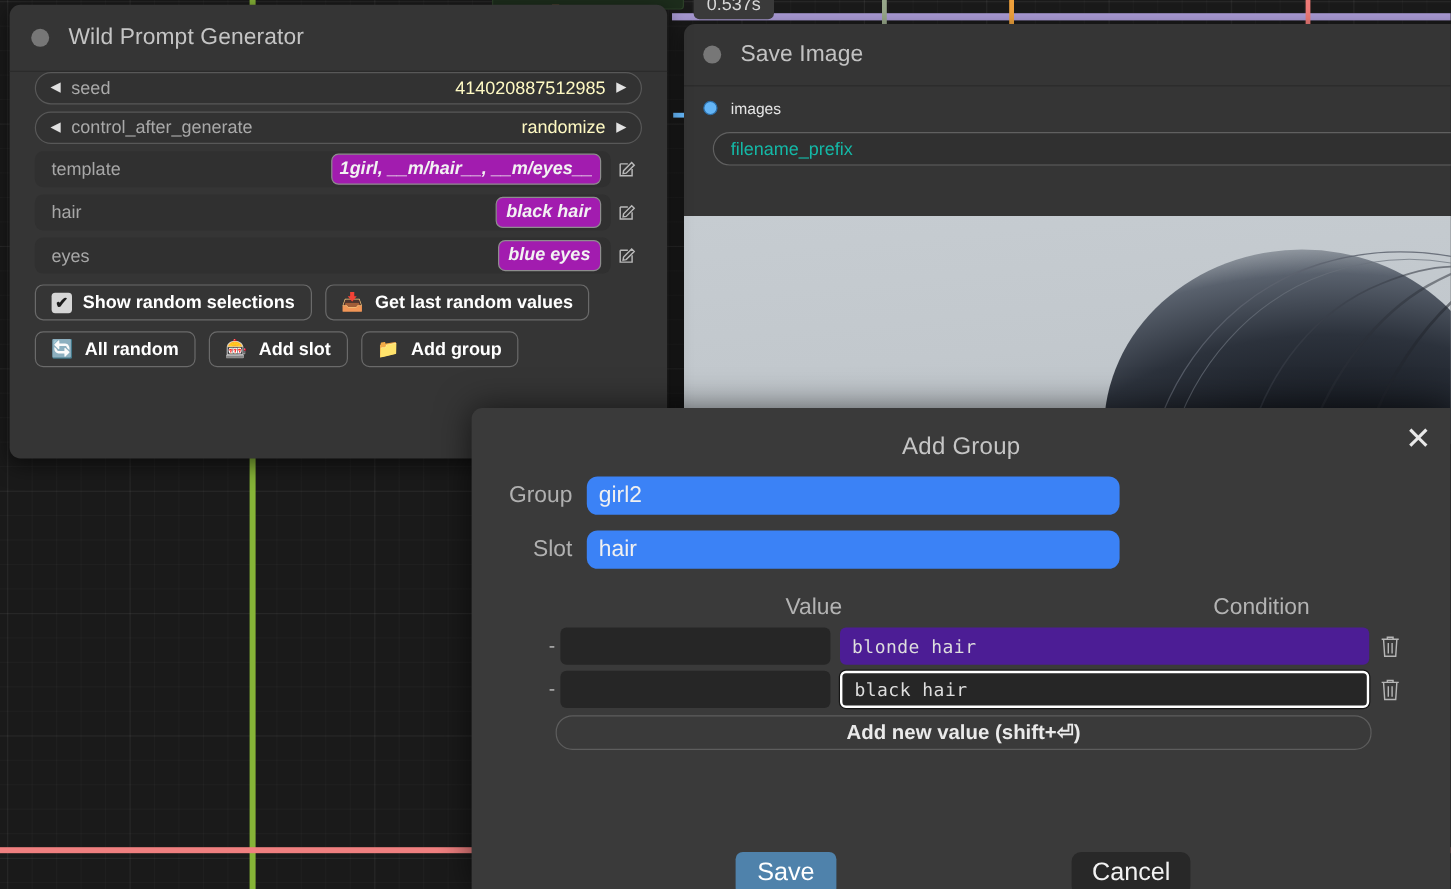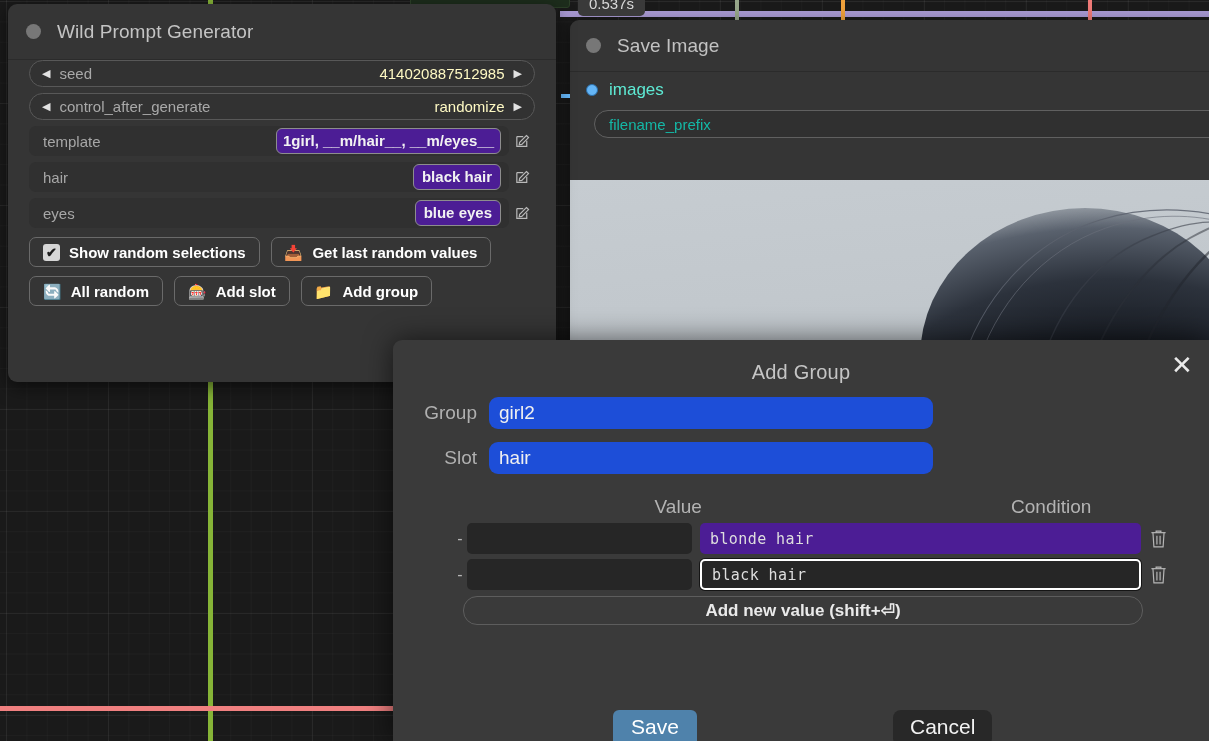--- a/index.html
+++ b/index.html
@@ -105,23 +105,23 @@
     height: 30px; margin-bottom: 6px; position: relative;
   }
   .wfield {
     flex: 1; height: 30px; background: #303030; border-radius: 7px;
     display: flex; align-items: center; padding: 0 8px 0 14px;
     position: relative;
   }
   .wname { font-size: 15px; color: #a7a7a7; }
   .wval {
     margin-left: auto;
-    background: #4c1d95; border: 1px solid #8d8d8d; border-radius: 6px;
+    background: #a21caf; border: 1px solid #8d8d8d; border-radius: 6px;
     color: #f2f2f2; font-size: 15px; font-weight: bold;
-    padding: 3px 8px; line-height: 1.15; white-space: nowrap;
+    padding: 3px 8px; line-height: 1.15; white-space: nowrap; font-style: italic;
   }
   .wval.wide { font-size: 15px; padding: 3px 6px; }
   .pencil { width: 26px; flex: none; display:flex; align-items:center; justify-content:center; }
   .pencil svg { width: 17px; height: 17px; }
 
   .btn-row { display: flex; gap: 11px; margin-top: 9px; }
   .nbtn {
     display: flex; align-items: center; gap: 9px;
     height: 30px; padding: 0 13px;
     background: #353535; border: 1px solid #6a6a6a; border-radius: 7px;
@@ -141,21 +141,21 @@
   #savenode .node-title { font-size: 19px; color: #c2c2c2; }
   .in-row {
     display: flex; align-items: center; gap: 11px;
     height: 36px; padding-left: 16px;
   }
   .in-dot {
     width: 12px; height: 12px; border-radius: 50%;
     background: #64b5f6; border: 1px solid #2c6ea8;
   }
   .in-stub { position: absolute; left: -9px; top: 74px; width: 9px; height: 4px; background: #64b5f6; }
-  .in-label { font-size: 17px; color: #5eead4; }
+  .in-label { font-size: 13px; color: #e5e5e5; }
   .prefix-field {
     margin: 2px 0 0 24px; height: 28px; width: 640px;
     background: #303030; border: 1px solid #606060; border-radius: 14px;
     display: flex; align-items: center; padding: 0 14px;
   }
   .prefix-field span { font-size: 15px; color: #14b8a6; }
 
   .img-preview {
     position: absolute; left: 0; top: 160px; width: 660px; height: 190px;
     overflow: hidden;
@@ -201,21 +201,21 @@
   .dlg-fieldrow {
     display: flex; align-items: center; gap: 12px;
     margin-top: 13px; padding-left: 10px;
   }
   .dlg-fieldrow:first-of-type { margin-top: 20px; }
   .dlg-flabel {
     width: 74px; text-align: right; font-size: 19px; color: #b0b0b0;
   }
   .dlg-finput {
     width: 444px; height: 32px;
-    background: #1d4ed8; border: none; border-radius: 9px;
+    background: #3b82f6; border: none; border-radius: 9px;
     color: #f0f0f0; font-size: 19px;
     padding: 0 10px; display: flex; align-items: center;
   }
 
   .cols {
     display: flex; margin-top: 22px; padding-left: 70px;
   }
   .col-head {
     font-size: 19px; color: #b3b3b3;
   }

